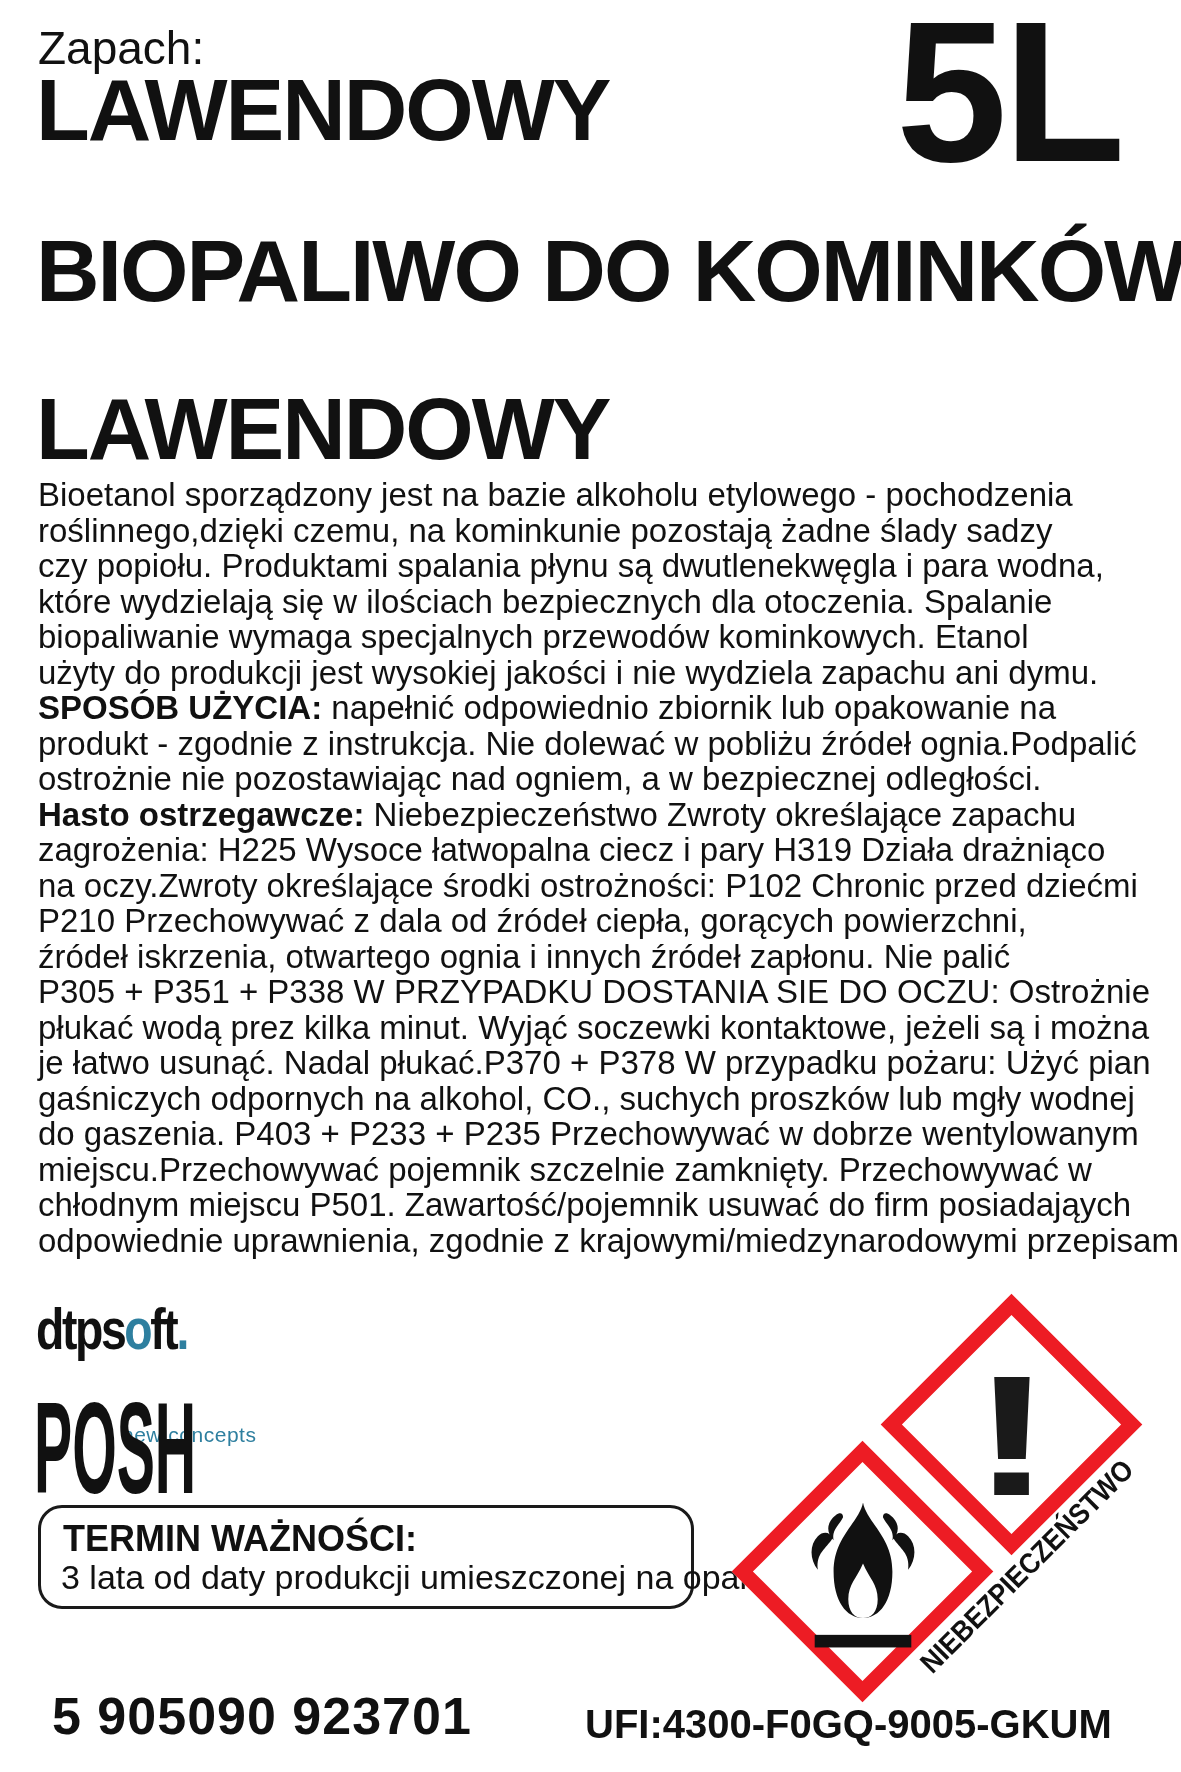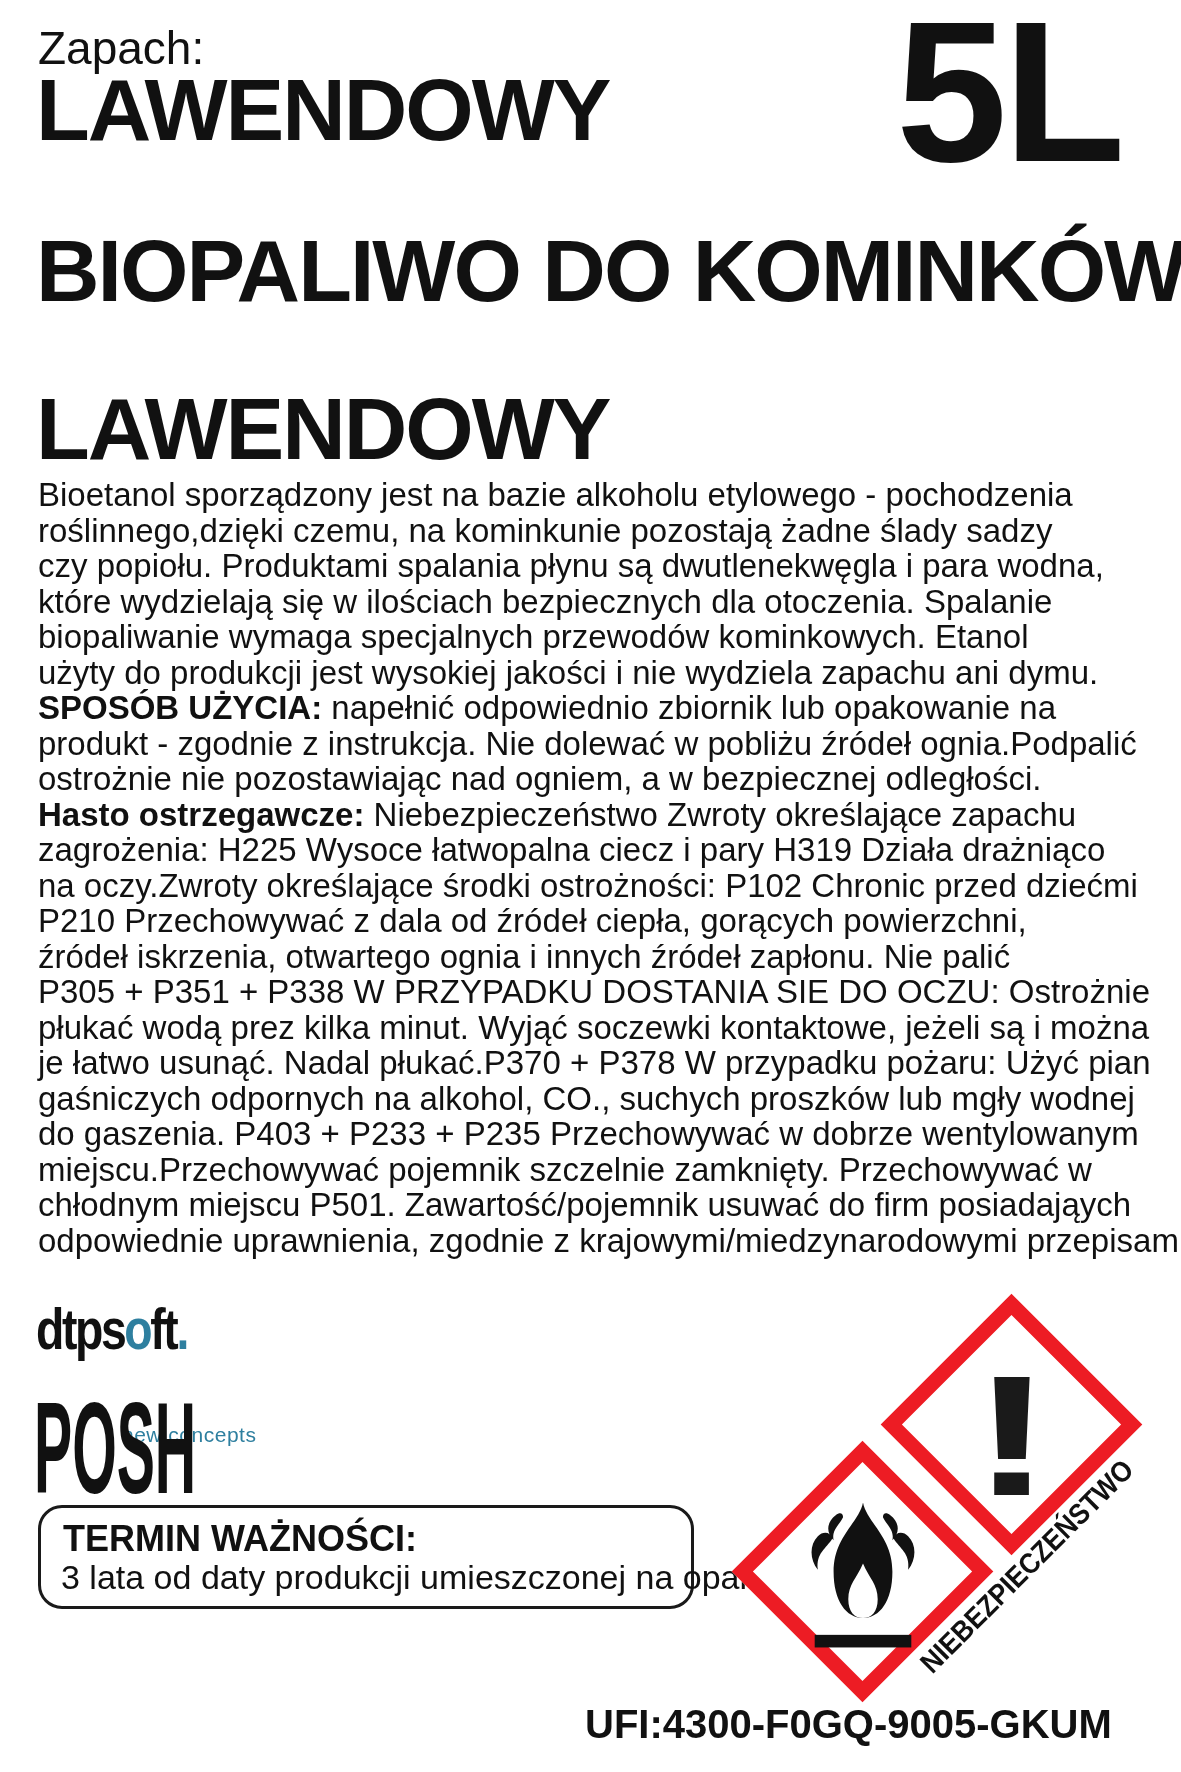--- a/index.html
+++ b/index.html
@@ -110,15 +110,16 @@
         <path d="M41 20 C37 28 30 32 32 42 C24 34 26 24 34 18 C38 15 41 16 41 20 Z"></path>
         <path d="M79 20 C83 28 90 32 88 42 C96 34 94 24 86 18 C82 15 79 16 79 20 Z"></path>
       </g>
       <path fill="#fff" d="M60 64 C66 78 74 84 74 98 C74 110 68 116 60 116 C52 116 46 110 46 98 C46 84 54 78 60 64 Z"></path>
       <rect x="14" y="132" width="92" height="12" fill="#111"></rect>
     </svg>
   </div>
 
   <div class="signal-word">NIEBEZPIECZEŃSTWO</div>
 
+  <div class="abs barcode-number" style="left:52px;top:1690px;">5 905090 923701</div>
   <div class="abs ufi" style="left:585px;top:1704px;">UFI:4300-F0GQ-9005-GKUM</div>
 
 </div>
 
 </body></html>

